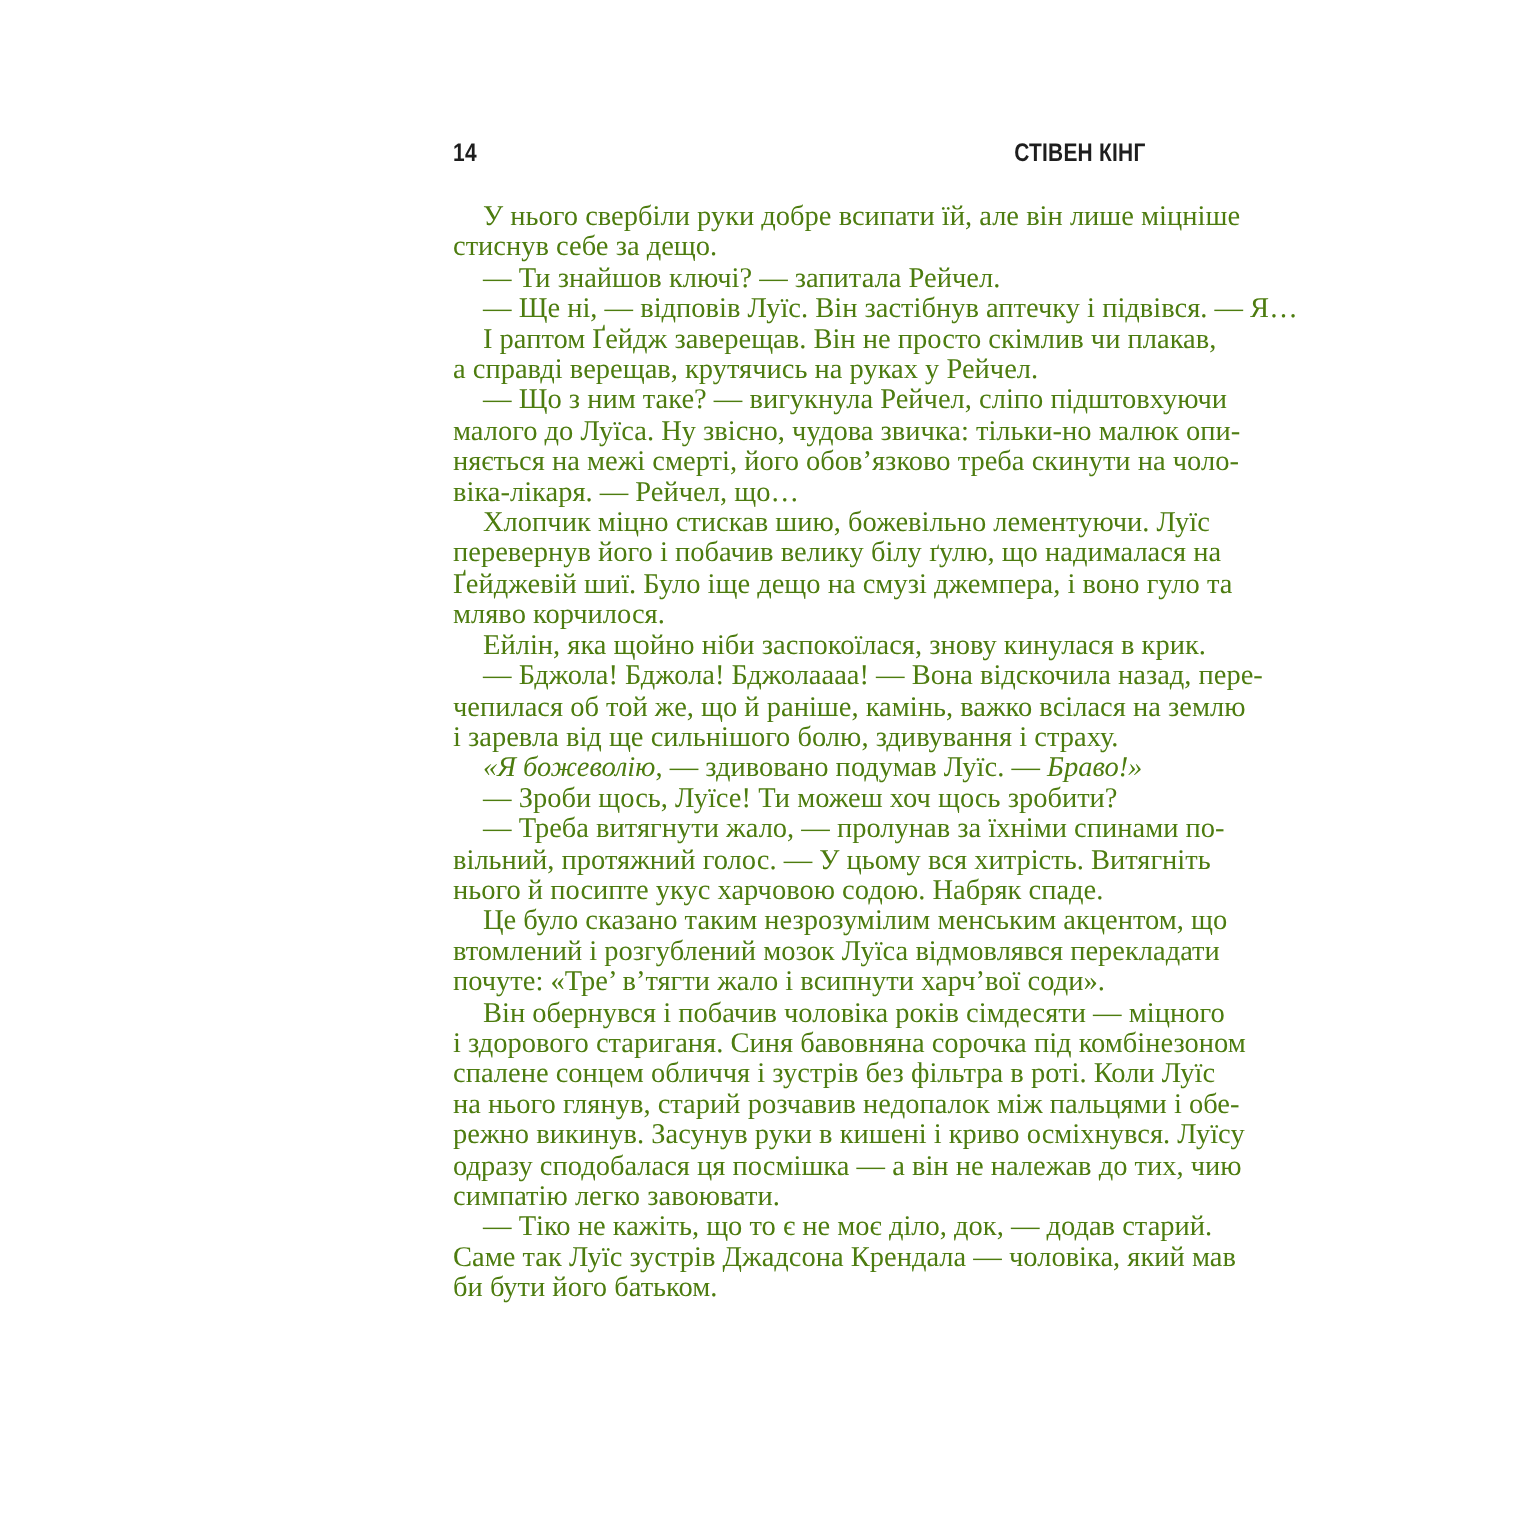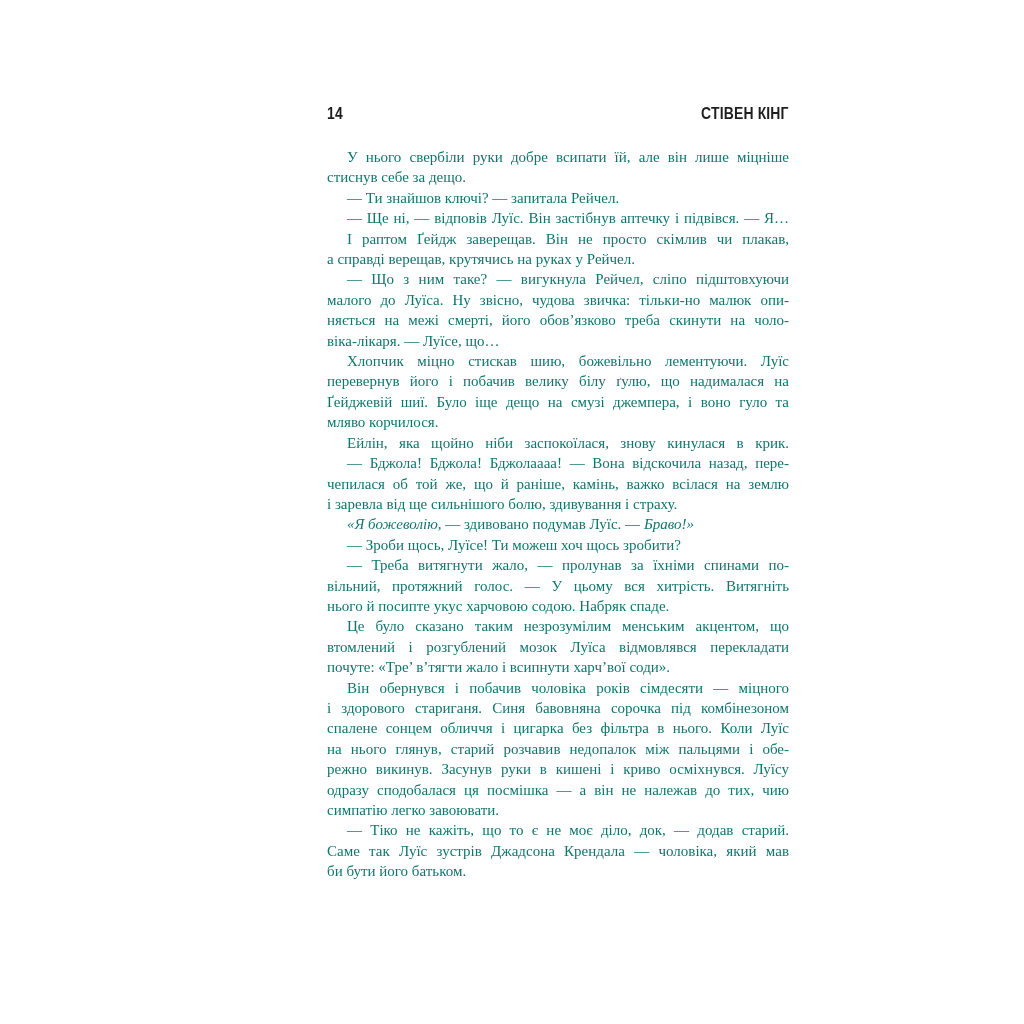--- a/index.html
+++ b/index.html
@@ -1,31 +1,30 @@
 <!DOCTYPE html>
 <html><head>
   <meta charset="utf-8">
   <style>
     html, body { margin: 0; padding: 0; background: #ffffff; }
     body { width: 1024px; height: 1024px; position: relative; overflow: hidden; }
     .page {
-      position: absolute; left: 302px; top: 104px; width: 462px;
+      position: absolute; left: 302px; top: 92px; width: 462px;
       color: #2e2e2e;
-      margin-left: 25px;
     }
     .header {
       display: flex; justify-content: space-between; align-items: flex-start;
       height: 22px; margin-bottom: 21px;
       font-family: "Liberation Sans", sans-serif; font-weight: bold;
       font-size: 17px; letter-spacing: 0.2px; color: #1e1e1e;
       transform: scaleX(0.82); transform-origin: left top; width: 563px;
     }
     .body {
       font-family: "Liberation Serif", serif;
-      font-size: 15px; line-height: 20.4px; color: #0f766e;
+      font-size: 19px; line-height: 20.4px; color: #4d7c0f;
       text-align: justify; hyphens: manual;
     }
     .line { display: block; text-align: justify; text-align-last: justify; white-space: nowrap; }
     .line.last { text-align-last: left; }
     .line.ind { padding-left: 20px; }
     .it { font-style: italic; }
   </style>
 </head>
 <body>
 
@@ -37,40 +36,40 @@
   <div class="body" id="body">
       <span class="line ind">У нього свербіли руки добре всипати їй, але він лише міцніше</span>
       <span class="line last">стиснув себе за дещо.</span>
       <span class="line ind last">— Ти знайшов ключі? — запитала Рейчел.</span>
       <span class="line ind">— Ще ні, — відповів Луїс. Він застібнув аптечку і підвівся. — Я…</span>
       <span class="line ind">І раптом Ґейдж заверещав. Він не просто скімлив чи плакав,</span>
       <span class="line last">а справді верещав, крутячись на руках у Рейчел.</span>
       <span class="line ind">— Що з ним таке? — вигукнула Рейчел, сліпо підштовхуючи</span>
       <span class="line">малого до Луїса. Ну звісно, чудова звичка: тільки-но малюк опи-</span>
       <span class="line">няється на межі смерті, його обов’язково треба скинути на чоло-</span>
-      <span class="line last">віка-лікаря. — Луїсе, що…</span>
+      <span class="line last">віка-лікаря. — Рейчел, що…</span>
       <span class="line ind">Хлопчик міцно стискав шию, божевільно лементуючи. Луїс</span>
       <span class="line">перевернув його і побачив велику білу ґулю, що надималася на</span>
       <span class="line">Ґейджевій шиї. Було іще дещо на смузі джемпера, і воно гуло та</span>
       <span class="line last">мляво корчилося.</span>
       <span class="line ind">Ейлін, яка щойно ніби заспокоїлася, знову кинулася в крик.</span>
       <span class="line ind">— Бджола! Бджола! Бджолаааа! — Вона відскочила назад, пере-</span>
       <span class="line">чепилася об той же, що й раніше, камінь, важко всілася на землю</span>
       <span class="line last">і заревла від ще сильнішого болю, здивування і страху.</span>
       <span class="line ind last"><span class="it">«Я божеволію</span><span>, — здивовано подумав Луїс. — </span><span class="it">Браво!»</span></span>
       <span class="line ind last">— Зроби щось, Луїсе! Ти можеш хоч щось зробити?</span>
       <span class="line ind">— Треба витягнути жало, — пролунав за їхніми спинами по-</span>
       <span class="line">вільний, протяжний голос. — У цьому вся хитрість. Витягніть</span>
       <span class="line last">нього й посипте укус харчовою содою. Набряк спаде.</span>
       <span class="line ind">Це було сказано таким незрозумілим менським акцентом, що</span>
       <span class="line">втомлений і розгублений мозок Луїса відмовлявся перекладати</span>
       <span class="line last">почуте: «Тре’ в’тягти жало і всипнути харч’вої соди».</span>
       <span class="line ind">Він обернувся і побачив чоловіка років сімдесяти — міцного</span>
       <span class="line">і здорового стариганя. Синя бавовняна сорочка під комбінезоном</span>
-      <span class="line">спалене сонцем обличчя і цигарка без фільтра в нього. Коли Луїс</span>
+      <span class="line">спалене сонцем обличчя і зустрів без фільтра в роті. Коли Луїс</span>
       <span class="line">на нього глянув, старий розчавив недопалок між пальцями і обе-</span>
       <span class="line">режно викинув. Засунув руки в кишені і криво осміхнувся. Луїсу</span>
       <span class="line">одразу сподобалася ця посмішка — а він не належав до тих, чию</span>
       <span class="line last">симпатію легко завоювати.</span>
       <span class="line ind">— Тіко не кажіть, що то є не моє діло, док, — додав старий.</span>
       <span class="line">Саме так Луїс зустрів Джадсона Крендала — чоловіка, який мав</span>
       <span class="line last">би бути його батьком.</span>
     </div>
 </div>
 

